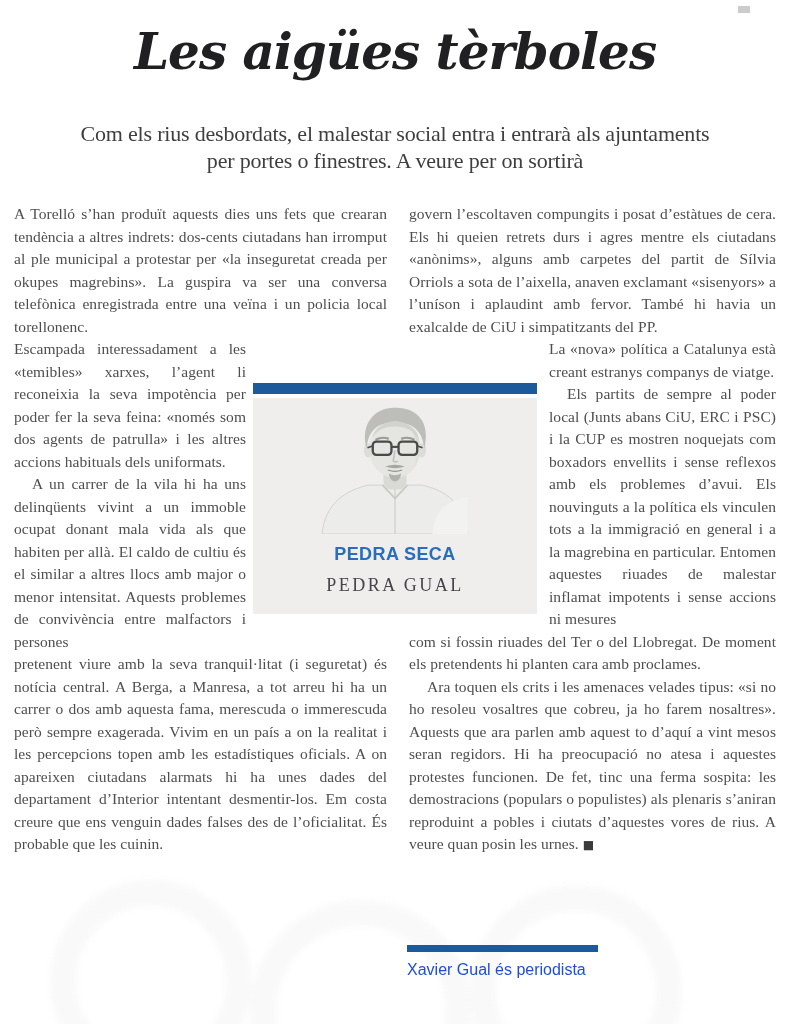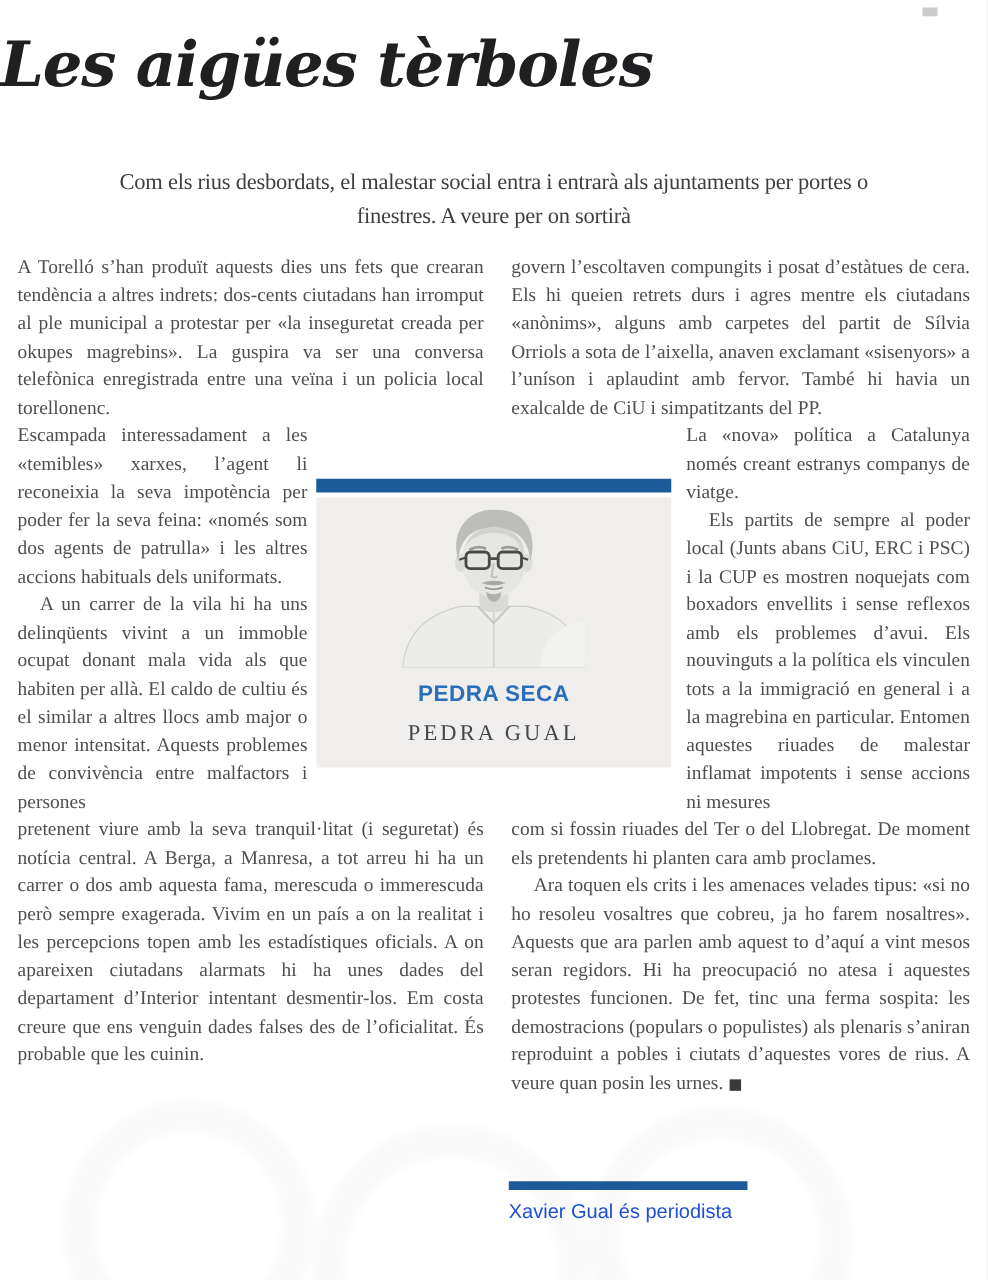--- a/index.html
+++ b/index.html
@@ -4,28 +4,28 @@
 <style>
   html,body { margin:0; padding:0; background:#e9e9e9; }
   .page {
     position:relative; width:790px; height:1024px; margin:0 auto;
     background:#ffffff; overflow:hidden;
     font-family:"Liberation Serif", serif;
   }
   
   .title {
     position:absolute; top:22px; left:0; width:100%;
-    margin:0; 
+    margin:0; text-align:center;
     font-family:"DejaVu Serif", serif; font-style:italic; font-weight:600;
     font-size:50px; letter-spacing:-1px; color:#202022;
   }
   .subtitle {
     position:absolute; top:120px; left:75px; right:75px;
-    margin:12px; text-align:center;
-    font-size:18px; line-height:27px; color:#3e3e3e; letter-spacing:-0.2px;
+    margin:0; text-align:center;
+    font-size:22px; line-height:27px; color:#3e3e3e; letter-spacing:-0.2px;
   }
   
   .article { position:absolute; left:14px; top:203px; width:762px; height:821px; }
   .col { position:absolute; top:0; z-index:2; }
   .col-left  { left:0;     width:373px; }
   .col-right { left:395px; width:367px; }
   .col p {
     margin:0; font-size:15.5px; line-height:22.5px; color:#4e4e4e;
     text-align:justify; letter-spacing:0.05px;
   }
@@ -126,21 +126,21 @@
 
     <div class="col col-left">
       <p class="full">A Torelló s’han produït aquests dies uns fets que crearan tendència a altres indrets: dos-cents ciutadans han irromput al ple municipal a protestar per «la inseguretat creada per okupes magrebins». La guspira va ser una conversa telefònica enregistrada entre una veïna i un policia local torellonenc.</p>
       <p class="narrow">Escampada interessadament a les «temibles» xarxes, l’agent li reconeixia la seva impotència per poder fer la seva feina: «només som dos agents de patrulla» i les altres accions habituals dels uniformats.</p>
       <p class="narrow indent">A un carrer de la vila hi ha uns delinqüents vivint a un immoble ocupat donant mala vida als que habiten per allà. El caldo de cultiu és el similar a altres llocs amb major o menor intensitat. Aquests problemes de convivència entre malfactors i persones</p>
       <p class="full">pretenent viure amb la seva tranquil·litat (i seguretat) és notícia central. A Berga, a Manresa, a tot arreu hi ha un carrer o dos amb aquesta fama, merescuda o immerescuda però sempre exagerada. Vivim en un país a on la realitat i les percepcions topen amb les estadístiques oficials. A on apareixen ciutadans alarmats hi ha unes dades del departament d’Interior intentant desmentir-los. Em costa creure que ens venguin dades falses des de l’oficialitat. És probable que les cuinin.</p>
     </div>
 
     <div class="col col-right">
       <p class="full">govern l’escoltaven compungits i posat d’estàtues de cera. Els hi queien retrets durs i agres mentre els ciutadans «anònims», alguns amb carpetes del partit de Sílvia Orriols a sota de l’aixella, anaven exclamant «sisenyors» a l’uníson i aplaudint amb fervor. També hi havia un exalcalde de CiU i simpatitzants del PP.</p>
-      <p class="narrow-r">La «nova» política a Catalunya només creant estranys companys de viatge.</p>
+      <p class="narrow-r">La «nova» política a Catalunya està creant estranys companys de viatge.</p>
       <p class="narrow-r indent">Els partits de sempre al poder local (Junts abans CiU, ERC i PSC) i la CUP es mostren noquejats com boxadors envellits i sense reflexos amb els problemes d’avui. Els nouvinguts a la política els vinculen tots a la immigració en general i a la magrebina en particular. Entomen aquestes riuades de malestar inflamat impotents i sense accions ni mesures</p>
       <p class="full">com si fossin riuades del Ter o del Llobregat. De moment els pretendents hi planten cara amb proclames.</p>
       <p class="full indent"><span>Ara toquen els crits i les amenaces velades tipus: «si no ho resoleu vosaltres que cobreu, ja ho farem nosaltres». Aquests que ara parlen amb aquest to d’aquí a vint mesos seran regidors. Hi ha preocupació no atesa i aquestes protestes funcionen. De fet, tinc una ferma sospita: les demostracions (populars o populistes) als plenaris s’aniran reproduint a pobles i ciutats d’aquestes vores de rius. A veure quan posin les urnes.</span><span class="end-mark">■</span></p>
     </div>
 
   </div>
 
   <div class="footer">
     <div class="footer-bar"></div>
     <div class="byline">Xavier Gual és periodista</div>

